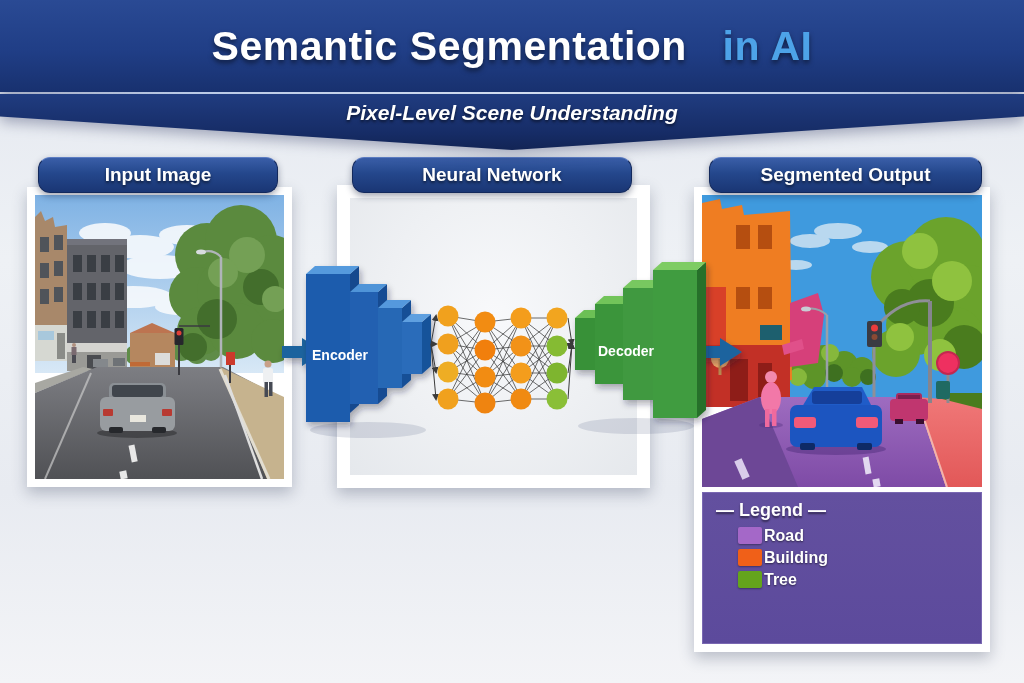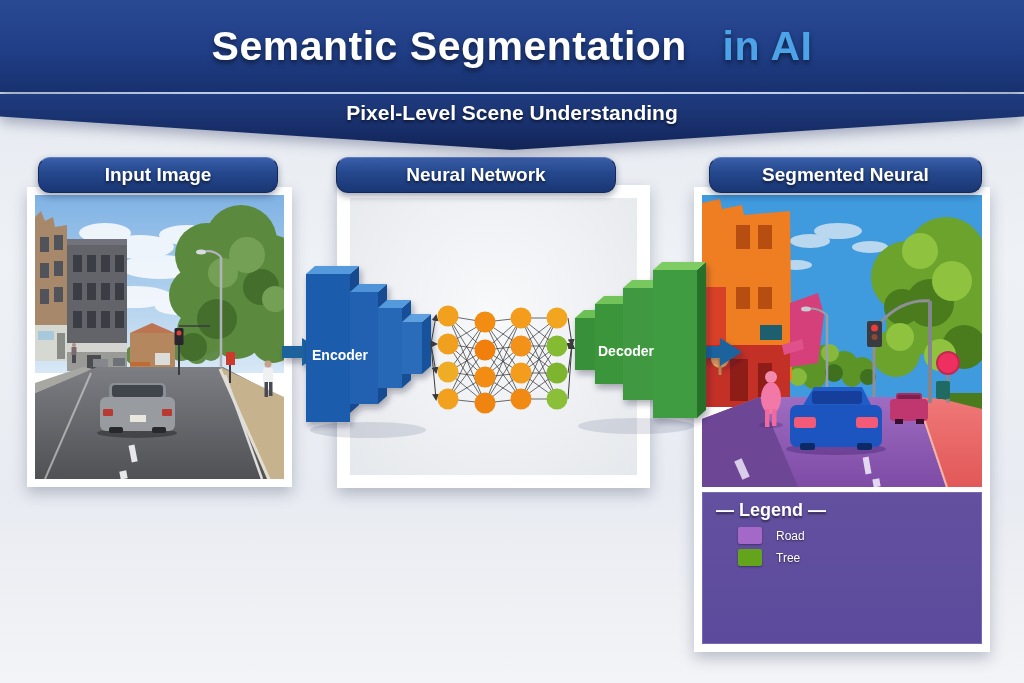--- a/index.html
+++ b/index.html
@@ -8,46 +8,46 @@
   
   .banner{position:absolute;left:0;top:0;width:1024px;z-index:6;filter:drop-shadow(0 5px 7px rgba(25,35,80,.35));}
   .banner-top{height:92px;background:linear-gradient(180deg,#2a4a94 0%,#203e86 55%,#18316f 100%);
               display:flex;align-items:center;justify-content:center;}
   .banner-title{font-size:41px;font-weight:700;color:#ffffff;letter-spacing:.5px;
                 text-shadow:0 3px 5px rgba(0,0,0,.5);}
   .banner-title .accent{color:#4da3e8;}
   .banner-line{height:2px;background:linear-gradient(90deg,rgba(180,200,235,.15),#b9c9e6 18%,#d2ddf0 50%,#b9c9e6 82%,rgba(180,200,235,.15));}
   .banner-sub{height:56px;background:linear-gradient(180deg,#203c80 0%,#162c66 70%,#122455 100%);
               clip-path:polygon(0 0,100% 0,100% 40%,50% 100%,0 40%);
-              text-align:center;padding-top:7px;box-sizing:border-box;}
+              text-align:center;padding-top:7px;box-sizing:border-box;font-style:italic;}
   .banner-subtitle{font-size:21px;font-weight:700;color:#ffffff;text-shadow:0 2px 3px rgba(0,0,0,.55);}
   
   .hdr{position:absolute;top:157px;height:36px;z-index:4;box-sizing:border-box;
        background:linear-gradient(180deg,#3a5ea8 0%,#24478c 45%,#1a3674 100%);
        border:1px solid #13295c;border-top-color:#5d7dc2;border-radius:12px;
        box-shadow:0 3px 7px rgba(20,30,60,.4);
        display:flex;align-items:center;justify-content:center;}
   .hdr span{font-size:19px;font-weight:700;color:#fff;text-shadow:0 2px 3px rgba(0,0,0,.55);}
   .hdr-input{left:38px;width:240px;}
-  .hdr-nn{left:336px;width:280px;}
+  .hdr-nn{left:352px;width:280px;}
   .hdr-output{left:709px;width:273px;}
   
   .card{position:absolute;background:#ffffff;box-shadow:0 6px 14px rgba(40,50,80,.28);z-index:1;box-sizing:border-box;}
   .card-input{left:27px;top:187px;width:265px;height:300px;padding:8px;}
   .card-nn{left:337px;top:185px;width:313px;height:303px;padding:13px;}
   .nn-inner{width:100%;height:100%;background:radial-gradient(ellipse at 50% 42%,#f8f9fb 0%,#eef0f3 55%,#e5e8ec 100%);}
   .card-output{left:694px;top:187px;width:296px;height:465px;padding:8px;display:flex;flex-direction:column;}
   .card-input svg,.seg-img{display:block;}
   
   .legend{flex:1;margin-top:5px;background:linear-gradient(180deg,#63509f 0%,#5c4a9c 100%);
           padding:7px 10px 20px 13px;box-sizing:border-box;border:1px solid #7a68b2;}
   .legend-title{font-size:18px;font-weight:700;color:#fff;text-shadow:0 2px 2px rgba(0,0,0,.5);margin-bottom:5px;}
   .legend-row{display:flex;align-items:center;margin:3px 0 3px 22px;height:19px;}
   .swatch{width:24px;height:17px;border-radius:2px;box-shadow:0 1px 2px rgba(0,0,0,.35);flex:0 0 auto;}
-  .legend-label{margin-left:14px;font-size:12px;font-weight:400;color:#fff;text-shadow:0 1px 2px rgba(0,0,0,.55);}
+  .legend-label{margin-left:2px;font-size:16px;font-weight:700;color:#fff;text-shadow:0 1px 2px rgba(0,0,0,.55);}
   
   .flow{position:absolute;left:0;top:0;z-index:5;pointer-events:none;}
 </style>
 </head>
 <body>
 
 <div class="stage">
 
   <div class="banner">
     <div class="banner-top">
@@ -63,21 +63,21 @@
     </div>
   </div>
 
   <div class="hdr hdr-input">
     <span>Input Image</span>
   </div>
   <div class="hdr hdr-nn">
     <span>Neural Network</span>
   </div>
   <div class="hdr hdr-output">
-    <span>Segmented Neural</span>
+    <span>Segmented Output</span>
   </div>
 
   <div class="card card-input">
     <svg width="249" height="284" viewBox="0 0 249 284">
       <defs>
         <linearGradient id="skyg" x1="0" y1="0" x2="0" y2="1">
           <stop offset="0" stop-color="#7fb2e4"></stop>
             <stop offset="1" stop-color="#d8e8f6"></stop>
         </linearGradient>
         <linearGradient id="roadg" x1="0" y1="0" x2="0" y2="1">
@@ -358,20 +358,24 @@
         <rect x="66" y="36" width="22" height="11" rx="3" fill="#f25a78"></rect>
         <rect x="10" y="62" width="15" height="7" rx="2" fill="#0e2a66"></rect>
         <rect x="67" y="62" width="15" height="7" rx="2" fill="#0e2a66"></rect>
       </g>
     </svg>
     <div class="legend">
       <div class="legend-title">— Legend —</div>
       <div class="legend-row">
         <div class="swatch" style="background: rgb(164, 104, 200);"></div>
         <div class="legend-label">Road</div>
+      </div>
+      <div class="legend-row">
+        <div class="swatch" style="background: rgb(240, 96, 24);"></div>
+        <div class="legend-label">Building</div>
       </div>
       <div class="legend-row">
         <div class="swatch" style="background: rgb(100, 164, 28);"></div>
         <div class="legend-label">Tree</div>
 
       </div>
     </div>
   </div>
 
   <svg class="flow" width="1024" height="683" viewBox="0 0 1024 683">

